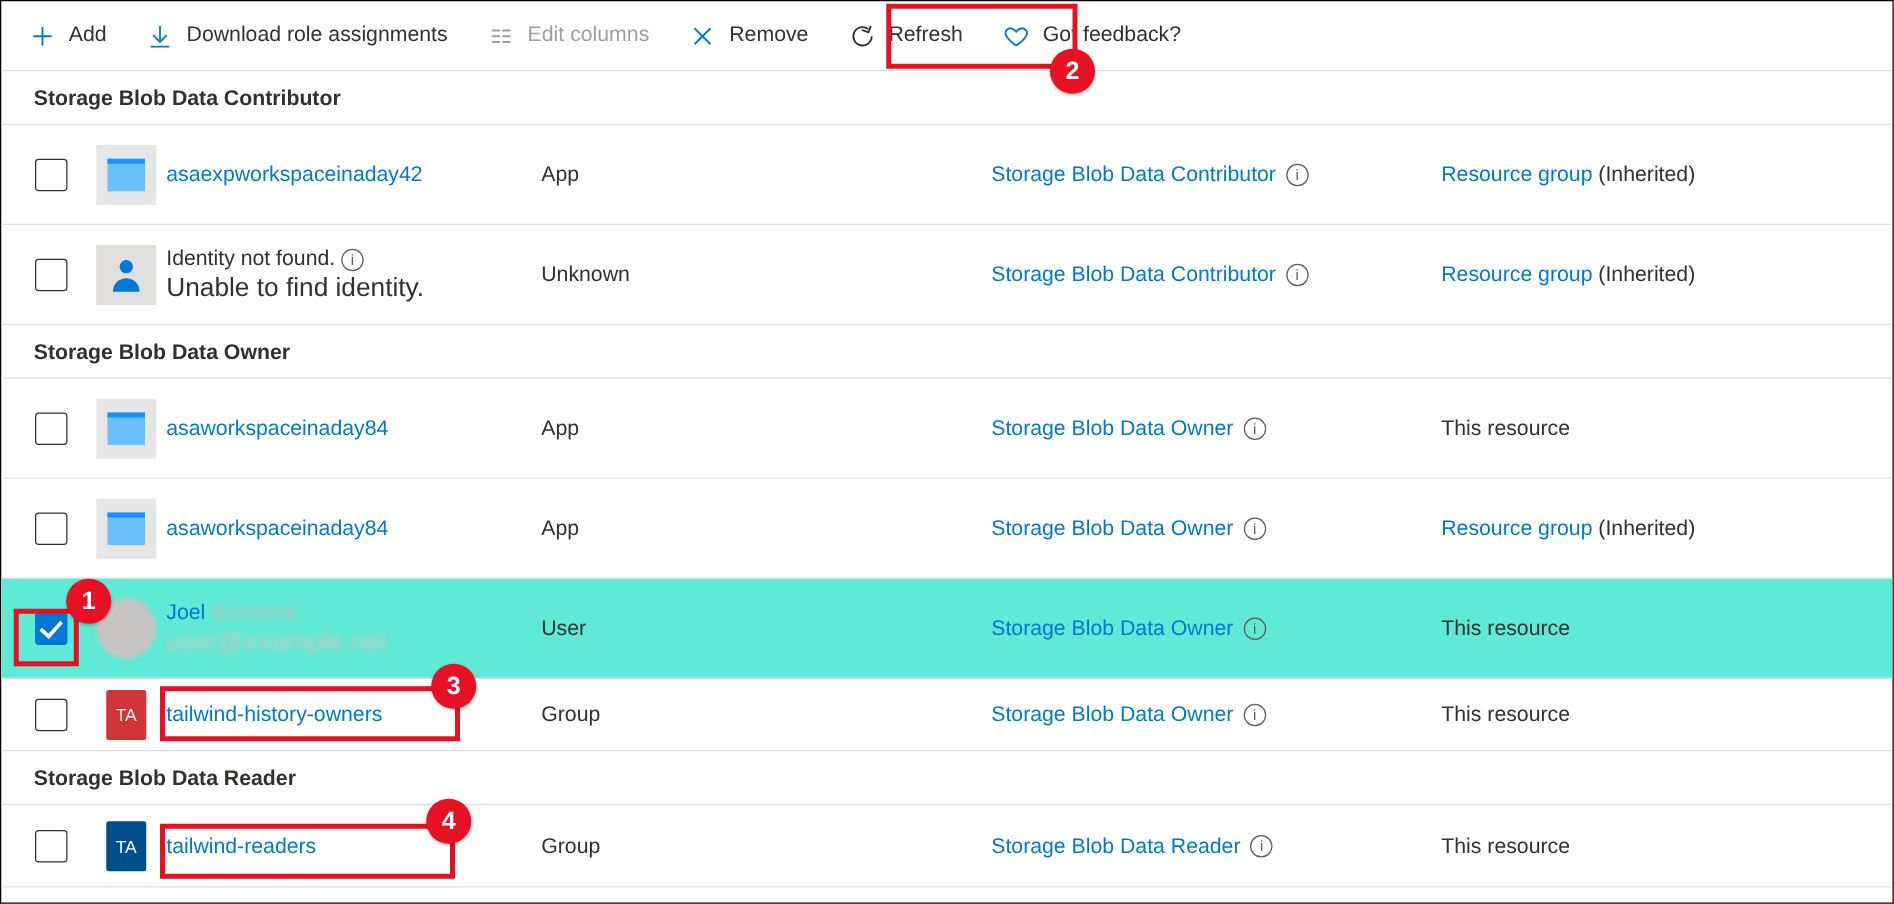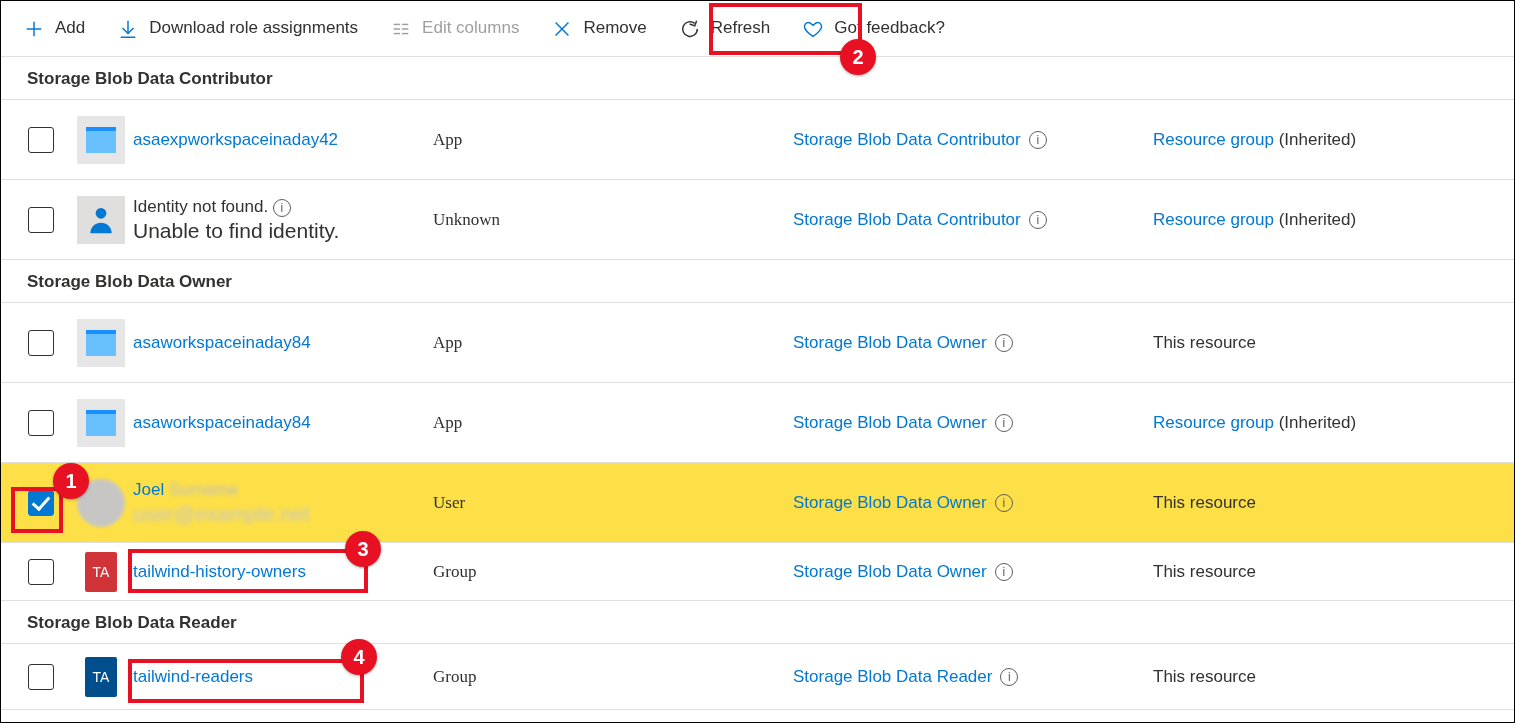--- a/index.html
+++ b/index.html
@@ -43,21 +43,21 @@
     padding: 12px 20px 10px 26px;
     border-bottom: 1px solid #e1dfdd;
   }
   .row {
     display: flex;
     align-items: center;
     height: 80px;
     border-bottom: 1px solid #e1dfdd;
     padding: 0 12px 0 12px;
   }
-  .row.selected { background: #fde047; }
+  .row.selected { background: #5eead4; }
   .cell-check { width: 56px; display:flex; justify-content:center; }
   .checkbox {
     width: 26px; height: 26px;
     border: 1.5px solid #323130;
     border-radius: 3px;
     background: #fff;
     position: relative;
   }
   .checkbox.checked {
     background: #0078d4;
@@ -106,21 +106,21 @@
   .cell-name {
     flex: 0 0 300px;
     display:flex; flex-direction:column; justify-content:center;
     gap:2px;
   }
   .cell-name .name-link { color:#0078d4; cursor:pointer; }
   .cell-name .name-plain { color:#323130; }
   .cell-name .sub { color:#323130; font-size:21px; }
   .cell-name .sub.blur { color:#c8c6c4; filter: blur(2px); }
   .name-str.blur { color:#bdbdbd; filter: blur(2px); }
-  .cell-type { flex: 0 0 360px; font-family: Liberation Serif, serif; }
+  .cell-type { flex: 0 0 360px; }
   .cell-role { flex: 0 0 360px; display:flex; align-items:center; gap:8px; color:#0078d4; }
   .cell-scope { flex: 1; }
   .scope-link { color:#0078d4; }
   .scope-suffix { color:#323130; }
   .info-icon {
     width:18px; height:18px;
     border:1.2px solid #605e5c;
     border-radius:50%;
     display:inline-flex; align-items:center; justify-content:center;
     font-size:12px; color:#605e5c;

